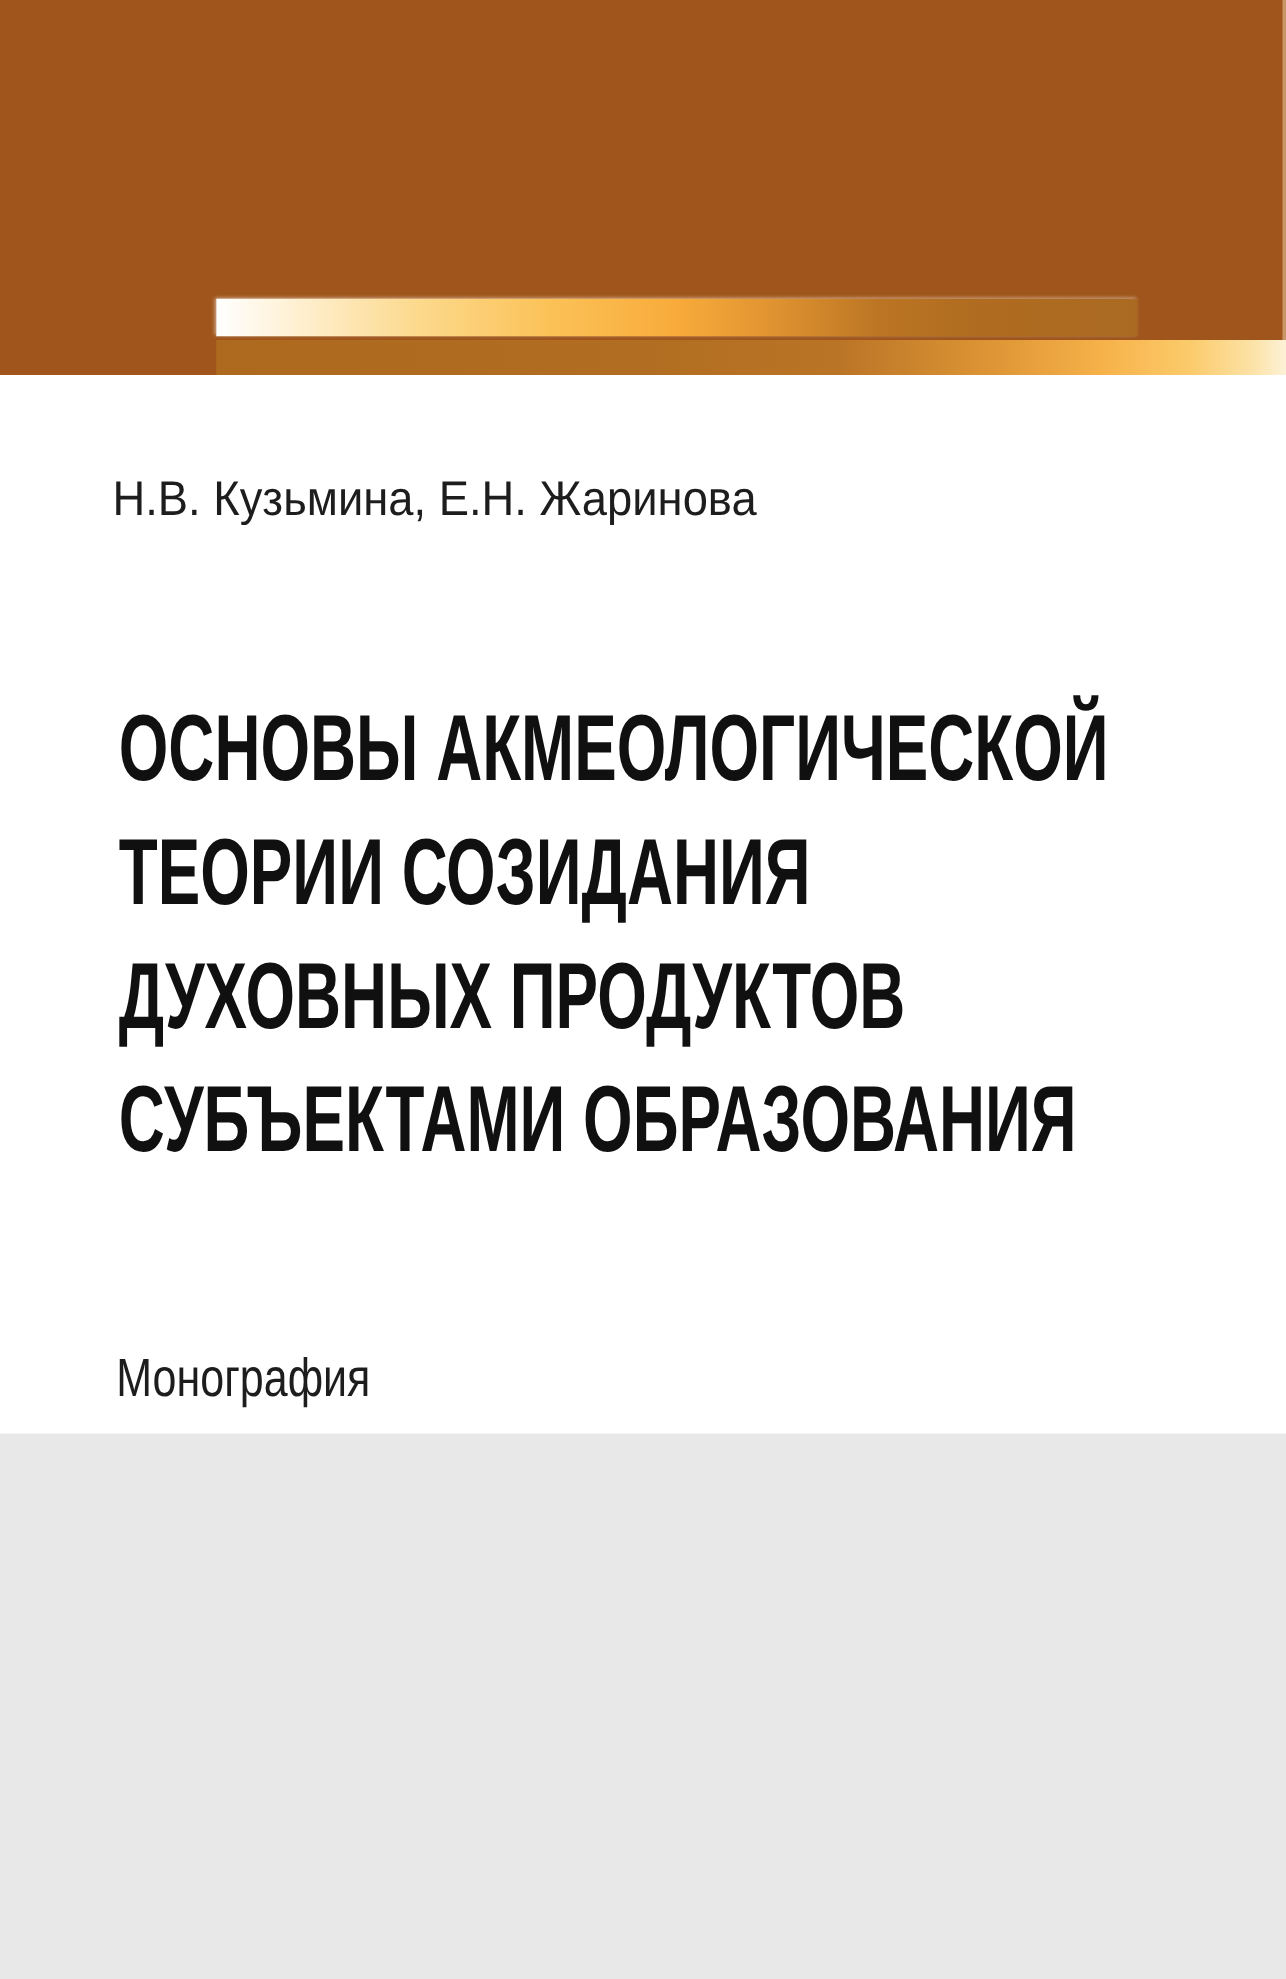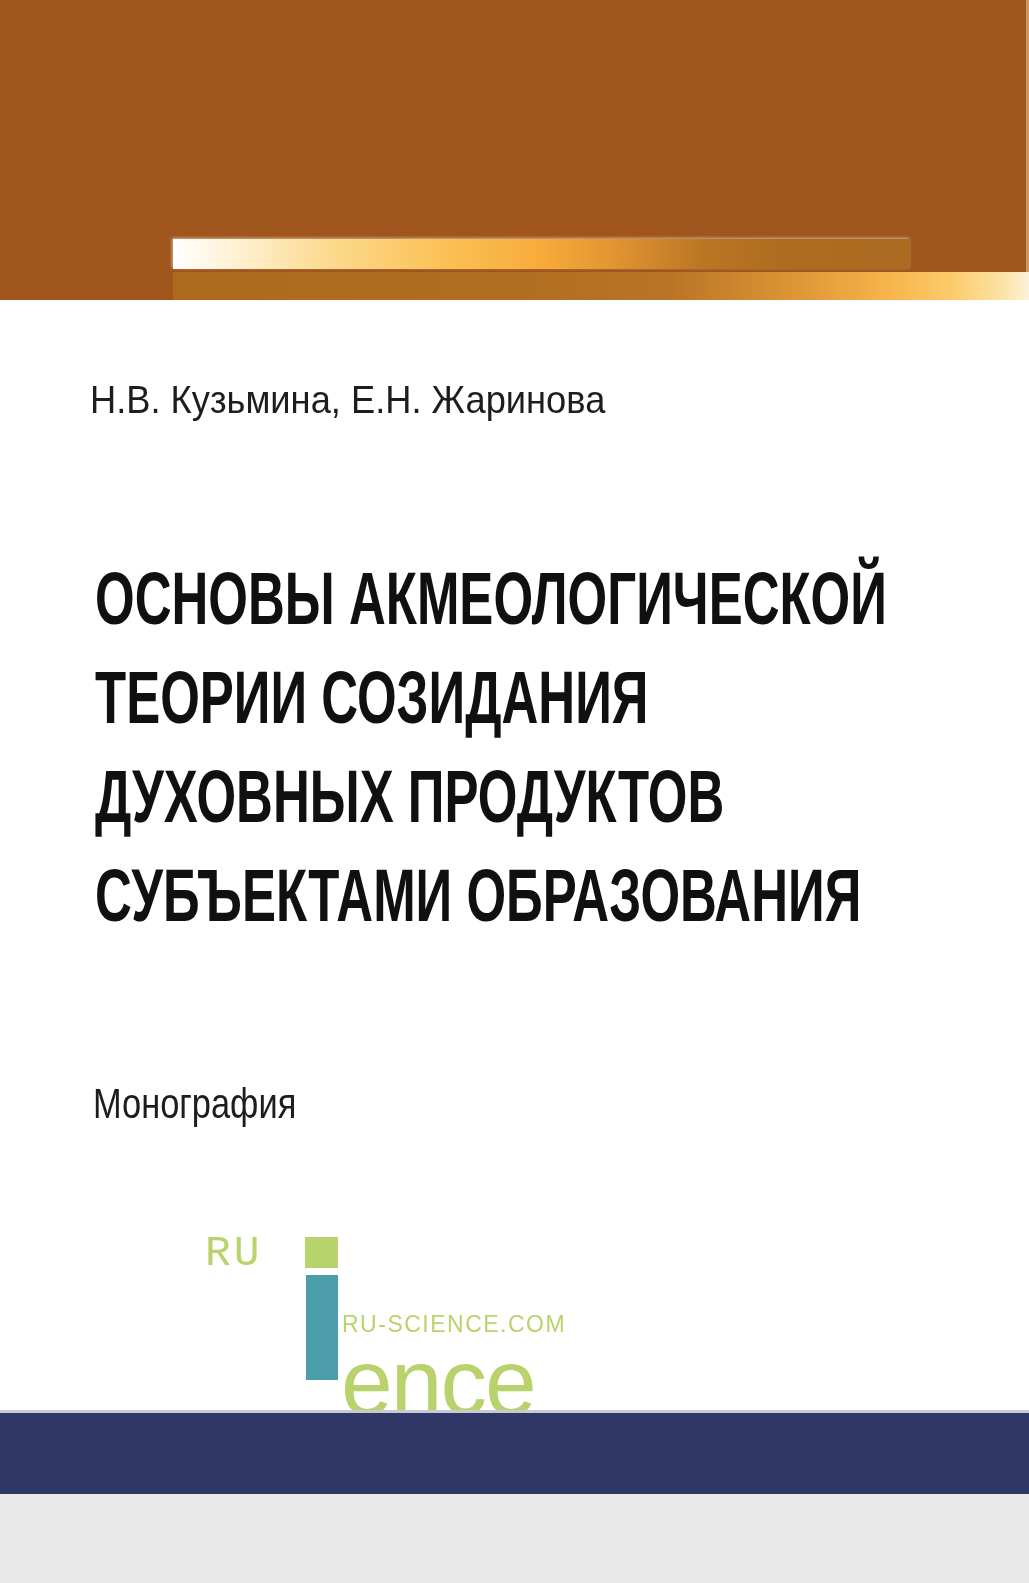--- a/index.html
+++ b/index.html
@@ -9,21 +9,21 @@
     --logo-teal:#4c9eaa;
     --logo-green:#b9d36c;
     --footer-navy:#2e3766;
     --footer-divider:#c7c9d3;
     --text-dark:#1d1d1d;
     --title-black:#101010;
   }
   html,body{margin:0;padding:0;background:#e8e8e8;}
   .cover{
     position:relative;
-    width:1029px;height:1494px;
+    width:1029px;height:1147px;
     margin:0 auto;
     background:#ffffff;
     overflow:hidden;
     font-family:"Liberation Sans","DejaVu Sans",sans-serif;
   }
   
   .top-band{
     position:absolute;left:0;top:0;width:1029px;height:300px;
     background:var(--top-band-brown,#9f551b);
   }

